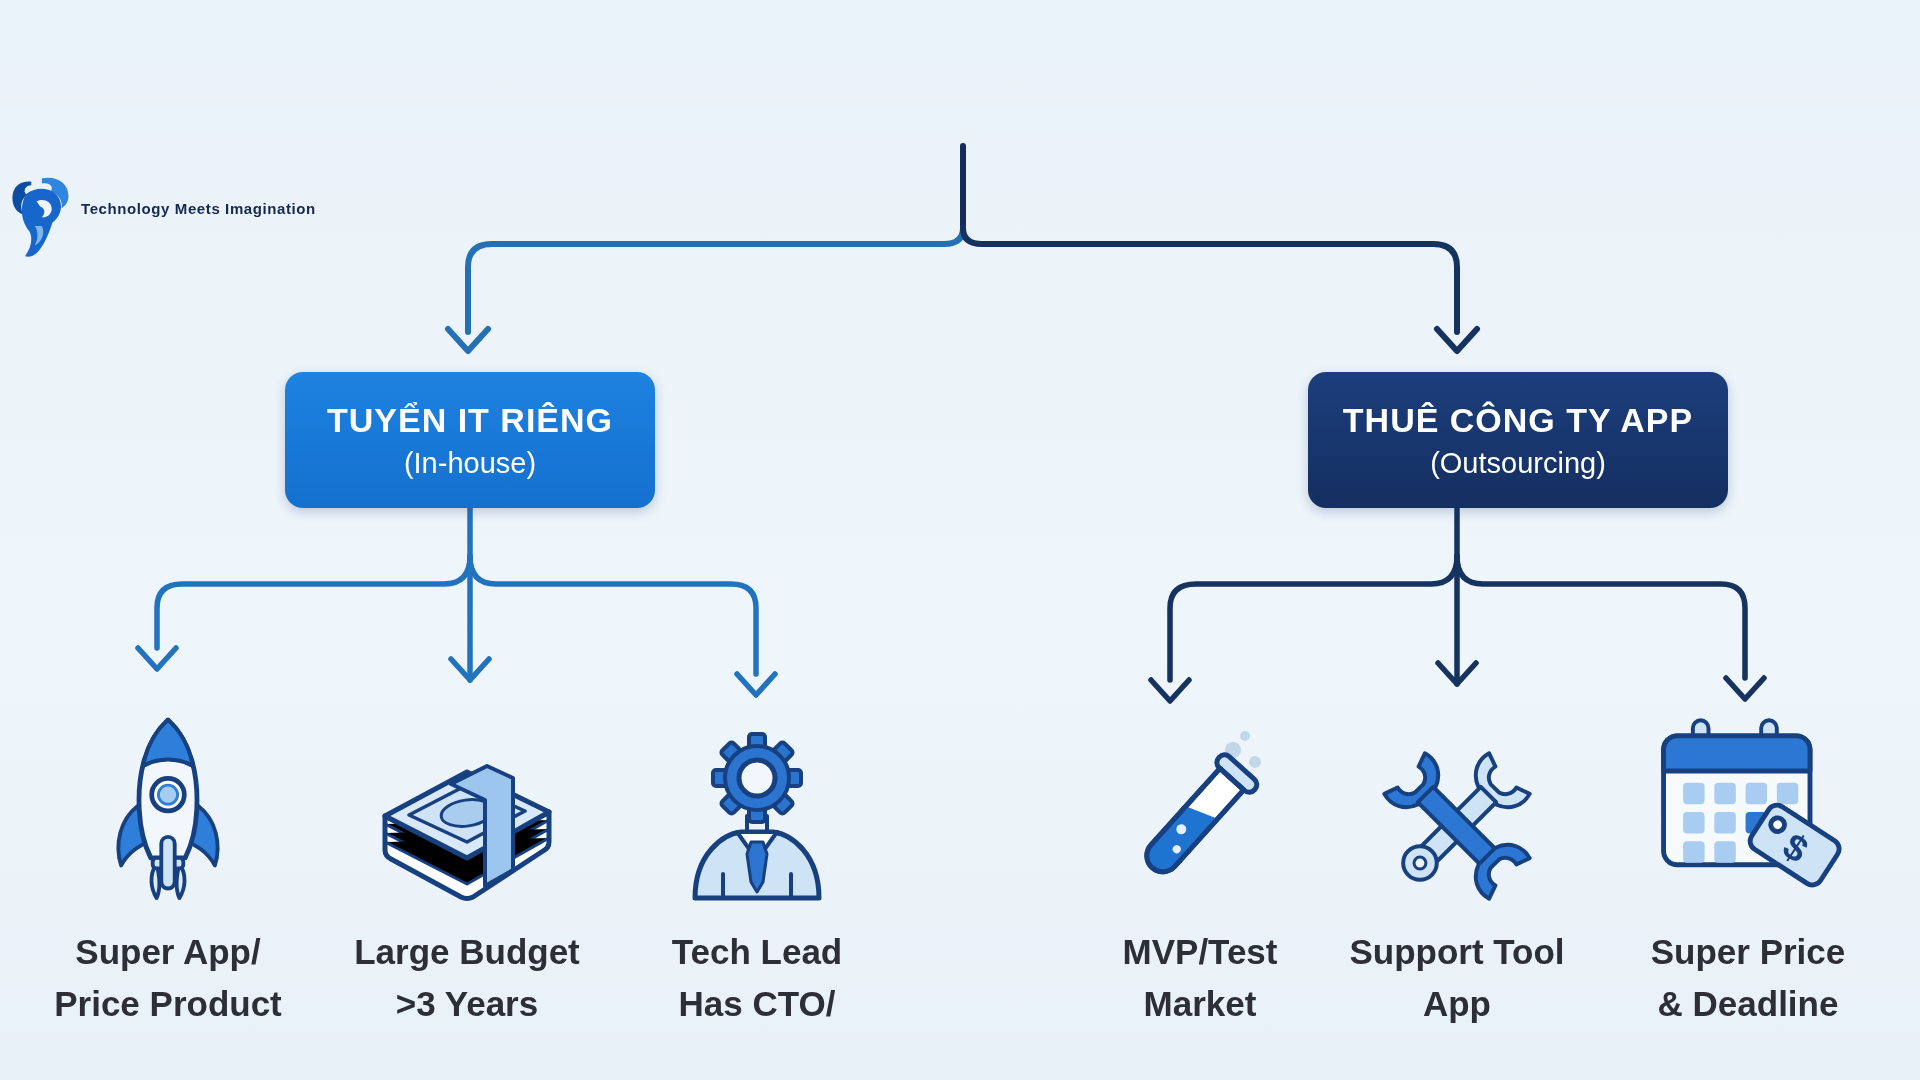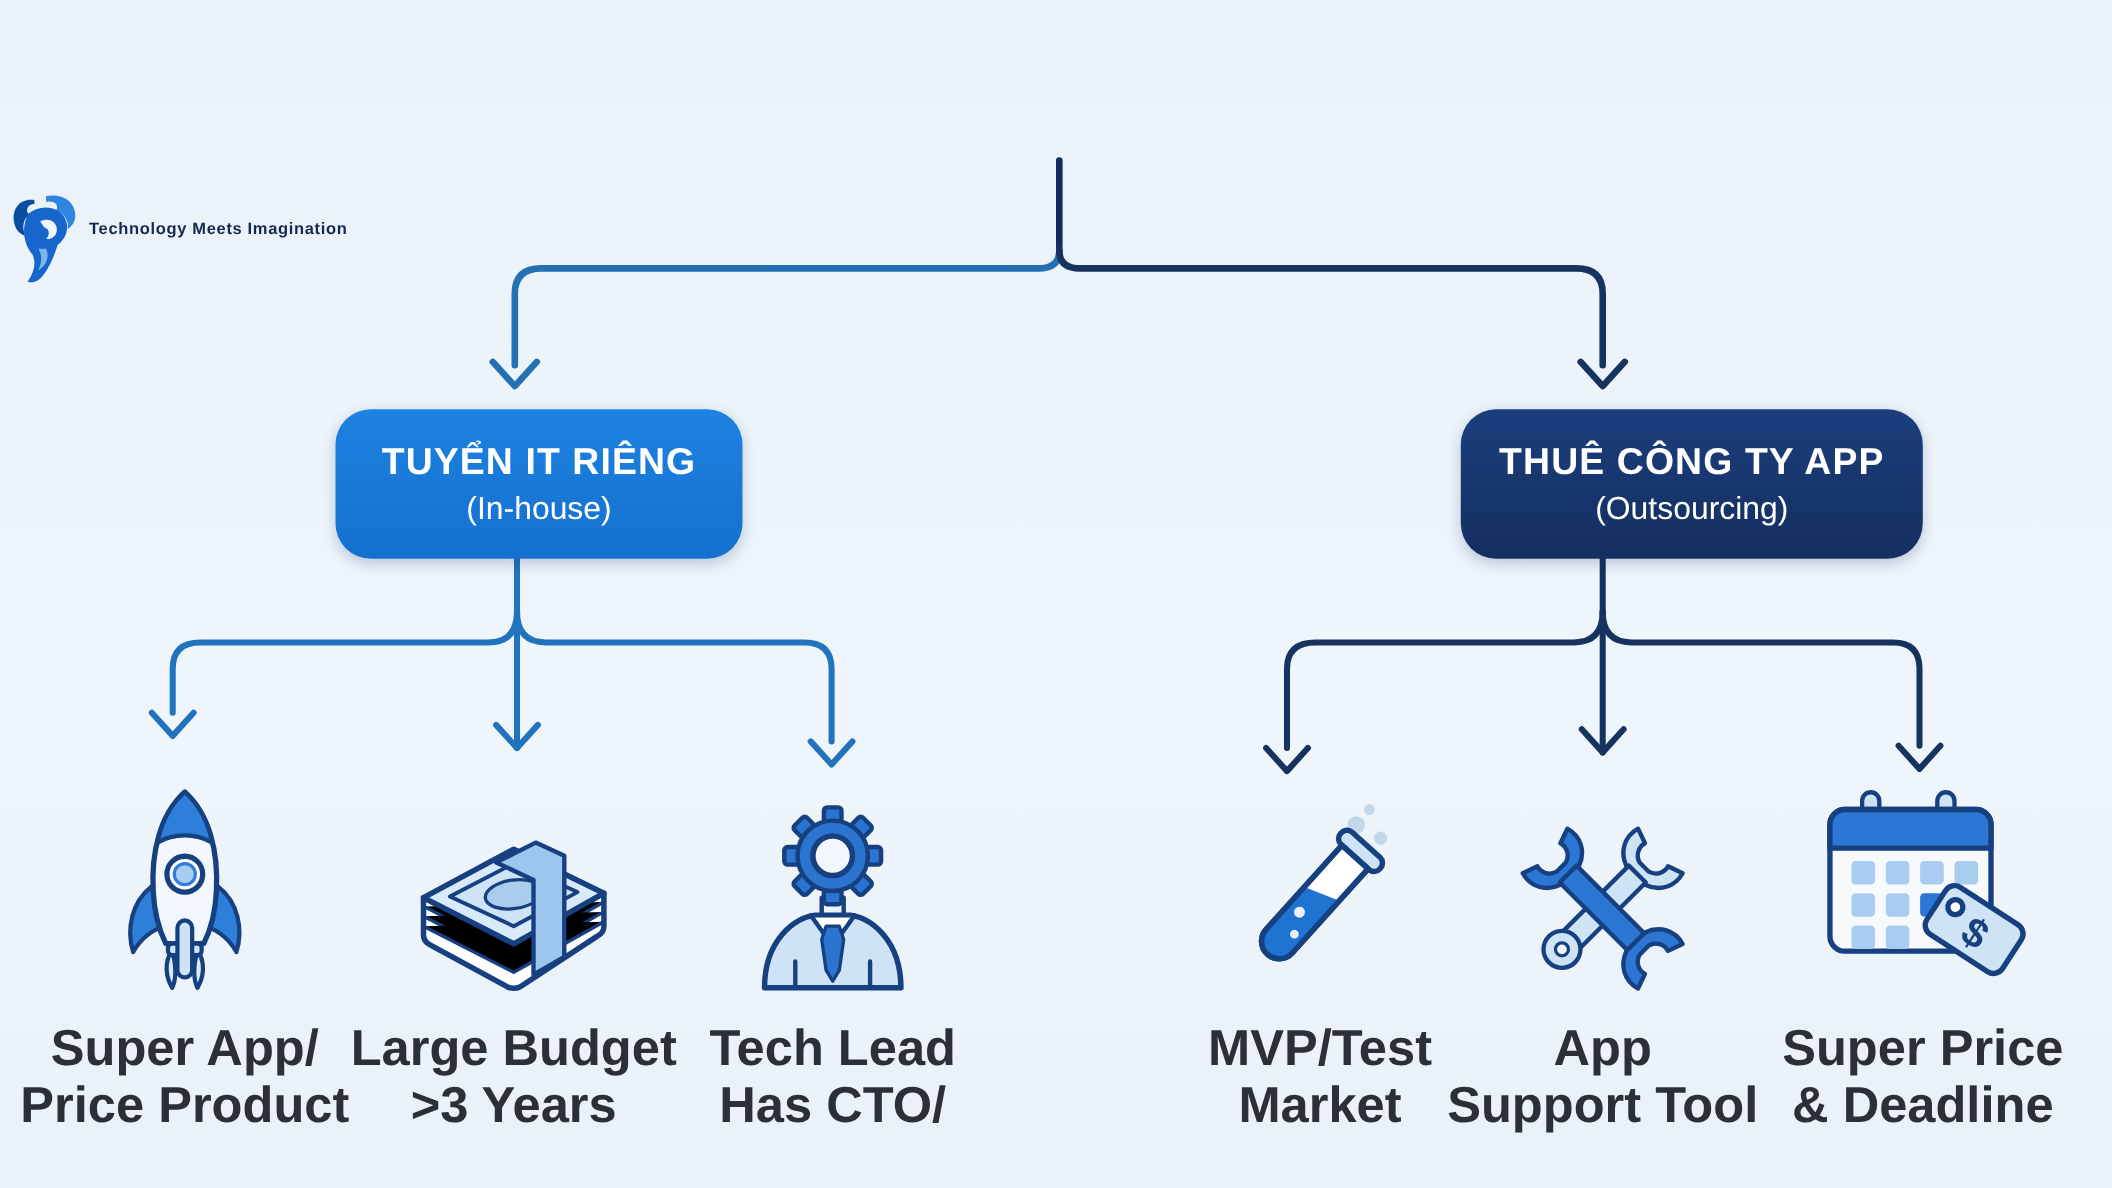--- a/index.html
+++ b/index.html
@@ -20,35 +20,35 @@
   .logo-text { margin-left:9px; margin-top:26px; }
   .logo-name-row { display:flex; align-items:baseline; }
   .logo-name { font-size:38px; font-weight:bold; color:#1766cb; letter-spacing:.5px; }
   .logo-domain { font-size:19px; font-weight:bold; color:#13294f; margin-left:2px; }
   .logo-tagline { font-size:15px; font-weight:bold; color:#13294f; letter-spacing:.6px; margin-top:2px; }
 
   
   .connectors { position:absolute; inset:0; z-index:1; }
 
   
-  .opt-box { position:absolute; z-index:2; border-radius:32px; color:#ffffff; text-align:center;
+  .opt-box { position:absolute; z-index:2; border-radius:18px; color:#ffffff; text-align:center;
              display:flex; flex-direction:column; justify-content:center;
-             box-shadow:0 4px 12px rgba(15,45,100,.22);margin-left:20px; }
+             box-shadow:0 4px 12px rgba(15,45,100,.22); }
   .opt-box .opt-title { font-size:34px; font-weight:bold; letter-spacing:1px; }
   .opt-box .opt-subtitle { font-size:29px; font-weight:normal; margin-top:7px; }
   .opt-left  { left:285px; top:372px; width:370px; height:136px;
                background:linear-gradient(180deg,#1e82e0 0%,#1470cf 100%); }
   .opt-right { left:1308px; top:372px; width:420px; height:136px;
                background:linear-gradient(180deg,#1c3e7d 0%,#142f60 100%); }
 
   
   .leaf { position:absolute; top:698px; width:340px; z-index:2;
           display:flex; flex-direction:column; align-items:center; }
   .leaf-iconbox { height:212px; display:flex; align-items:flex-end; justify-content:center; }
-  .leaf-label { margin-top:16px; text-align:center; font-size:46px; font-weight:bold;
+  .leaf-label { margin-top:16px; text-align:center; font-size:35px; font-weight:bold;
                 color:#2d2f38; line-height:52px; }
   .leaf-1 { left:-2px; }   .leaf-2 { left:297px; }  .leaf-3 { left:587px; }
   .leaf-4 { left:1030px; }  .leaf-5 { left:1287px; } .leaf-6 { left:1578px; }
 </style>
 </head>
 <body>
 
 <div class="stage">
 
 
@@ -225,22 +225,22 @@
         </g>
 
         <g transform="rotate(-45 85 85)">
           <path d="M73,42 C59,37 52,24 56,10 L70,15 C68,22 72,29 79,31 L91,31 C98,29 102,22 100,15 L114,10 C118,24 111,37 97,42 Z" fill="#2b77d3" stroke="#16407f" stroke-width="4"></path>
           <rect x="74" y="40" width="22" height="90" fill="#2b77d3" stroke="#16407f" stroke-width="4"></rect>
           <path d="M97,128 C111,133 118,146 114,160 L100,155 C102,148 98,141 91,139 L79,139 C72,141 68,148 70,155 L56,160 C52,146 59,133 73,128 Z" fill="#2b77d3" stroke="#16407f" stroke-width="4"></path>
         </g>
       </svg>
     </div>
     <div class="leaf-label">
+      <div>Support Tool</div>
       <div>App</div>
-      <div>Support Tool</div>
     </div>
   </div>
 
   <div class="leaf leaf-6">
     <div class="leaf-iconbox">
       <svg width="205" height="196" viewBox="0 0 210 200" stroke-linecap="round" stroke-linejoin="round">
         <rect x="48" y="6" width="16" height="38" rx="8" fill="#cfe3f7" stroke="#16407f" stroke-width="4"></rect>
         <rect x="118" y="6" width="16" height="38" rx="8" fill="#cfe3f7" stroke="#16407f" stroke-width="4"></rect>
         <rect x="18" y="22" width="150" height="132" rx="14" fill="#f6fafd" stroke="#16407f" stroke-width="5"></rect>
         <path d="M32,22 H154 A14 14 0 0 1 168,36 V58 H18 V36 A14 14 0 0 1 32,22 Z" fill="#2b77d3" stroke="#16407f" stroke-width="5"></path>

